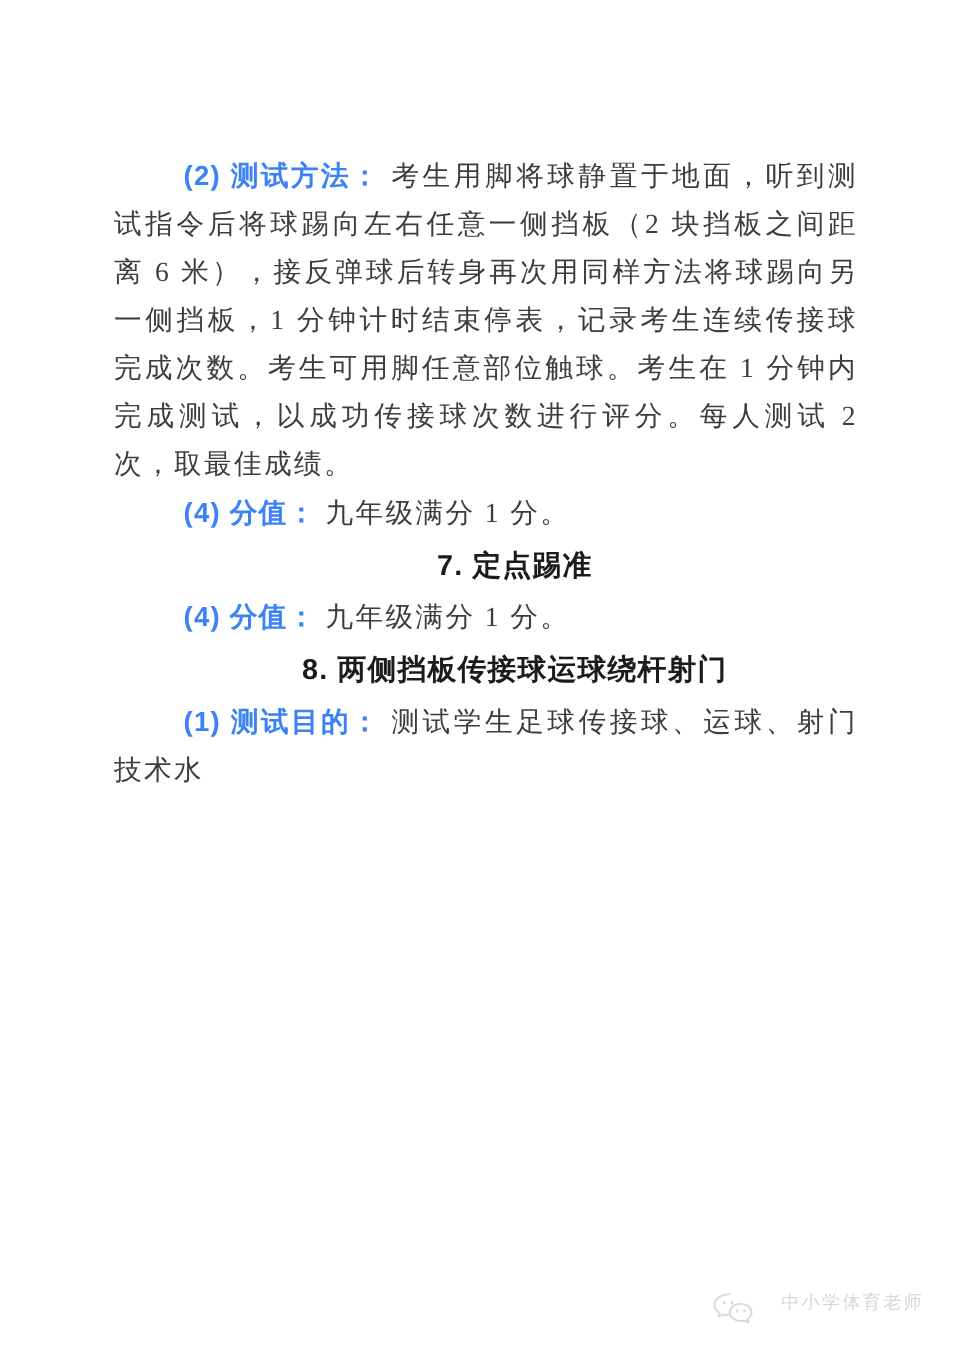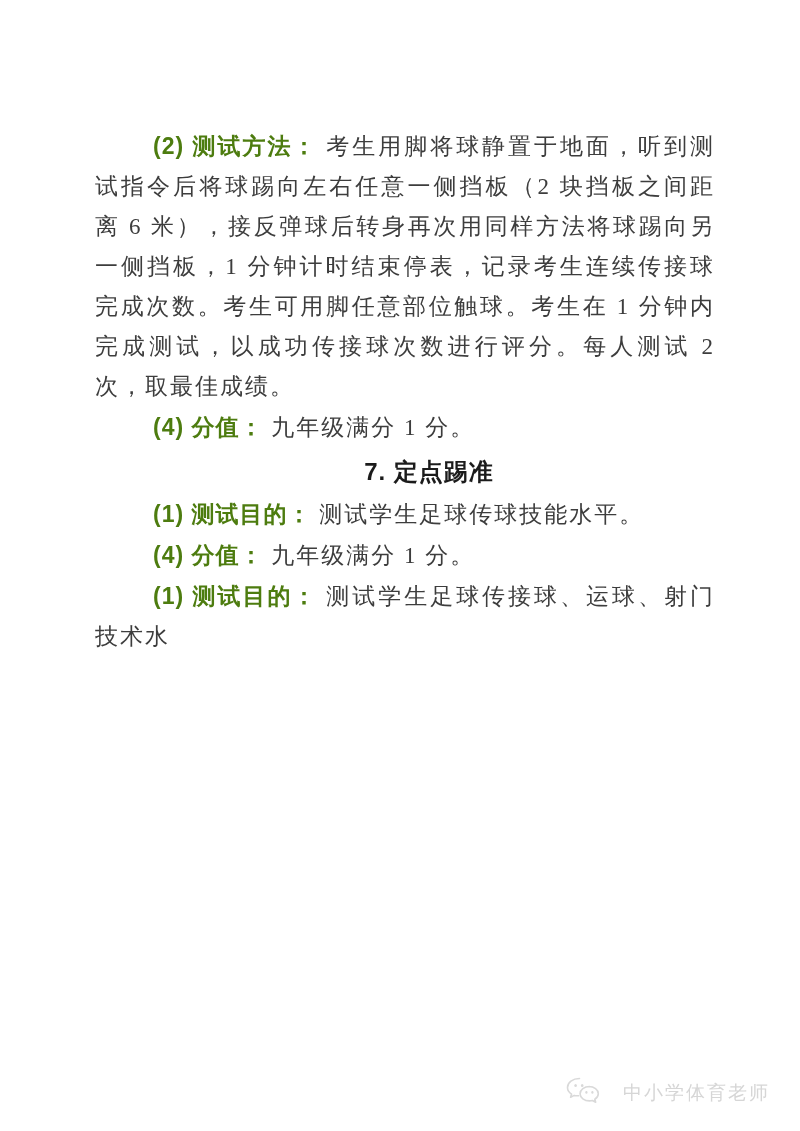--- a/index.html
+++ b/index.html
@@ -21,44 +21,44 @@
     line-height: 40px;
     color: #3d3d3d;
     letter-spacing: 2px;
     text-align: justify;
     text-indent: 58px;
     font-family: "Liberation Serif", "DejaVu Serif", serif;
   }
   .para .label {
     font-family: "Liberation Sans", "DejaVu Sans", sans-serif;
     font-weight: 700;
-    color: #4d7c0f;
+    color: #3b82f6;
     letter-spacing: 1px;
   }
   .para .body { color: #3d3d3d; margin-top: 36px; }
   .heading {
     margin: 3px 0 1px 0;
     font-family: "Liberation Sans", "DejaVu Sans", sans-serif;
     font-weight: 700;
     font-size: 24px;
     line-height: 42px;
     color: #1b1b1b;
     letter-spacing: 1px;
     text-indent: 48px;
     text-align: center;
   }
   .watermark {
     position: absolute;
     right: 30px; top: 1076px;
     display: flex;
-    align-items: flex-end;
+    align-items: flex-start;
     gap: 22px;
     color: #d6d6d6;
     font-family: "Liberation Sans", "DejaVu Sans", sans-serif;
-    font-size: 19px;
+    font-size: 15px;
     letter-spacing: 2px;
     text-shadow: 0 1px 0 #ffffff;
     user-select: none;
   }
   .watermark .icon { display: inline-flex; }
 </style>
 </head>
 <body>
 
 <div class="doc">
@@ -69,32 +69,29 @@
   </p>
 
 
   <p class="para">
     <span class="label">(4) 分值：</span>
     <span class="body">九年级满分 1 分。</span>
   </p>
 
   <p class="heading">7. 定点踢准</p>
 
-  <p class="para">
-    <span class="label">(1) 测试目的：</span>
-    <span class="body">测试学生足球传球技能水平。</span>
-  </p>
 
 
 
   <p class="para">
     <span class="label">(4) 分值：</span>
     <span class="body">九年级满分 1 分。</span>
   </p>
 
+  <p class="heading">8. 两侧挡板传接球运球绕杆射门</p>
 
   <p class="para">
     <span class="label">(1) 测试目的：</span>
     <span class="body">测试学生足球传接球、运球、射门技术水</span>
   </p>
 
 </div>
 
 <div class="watermark">
   <span class="icon">

